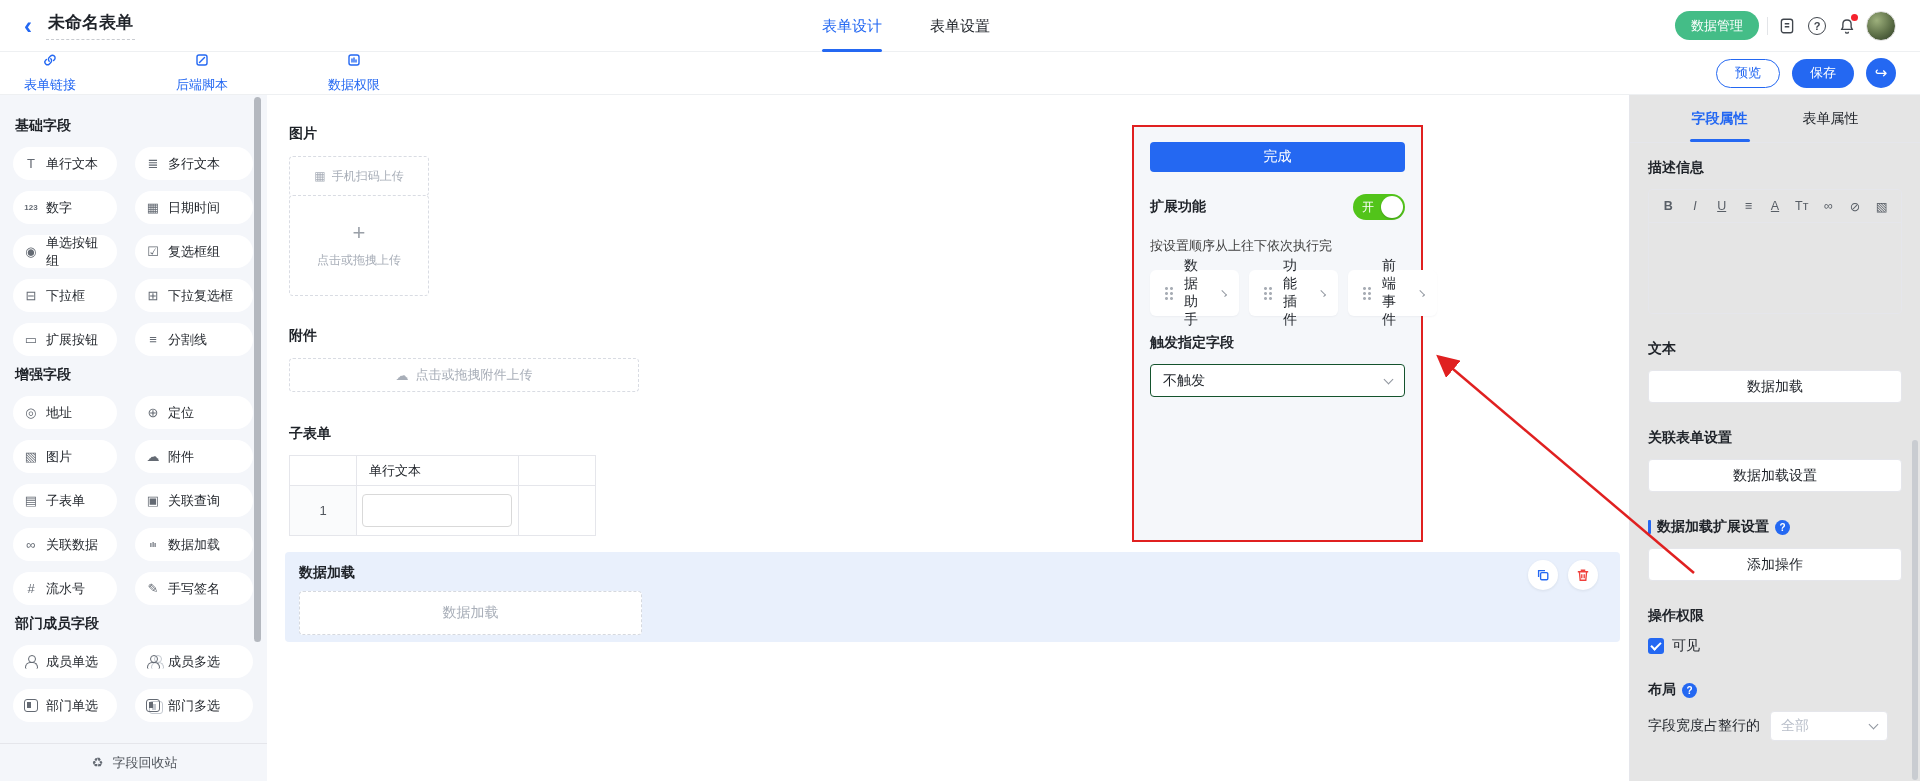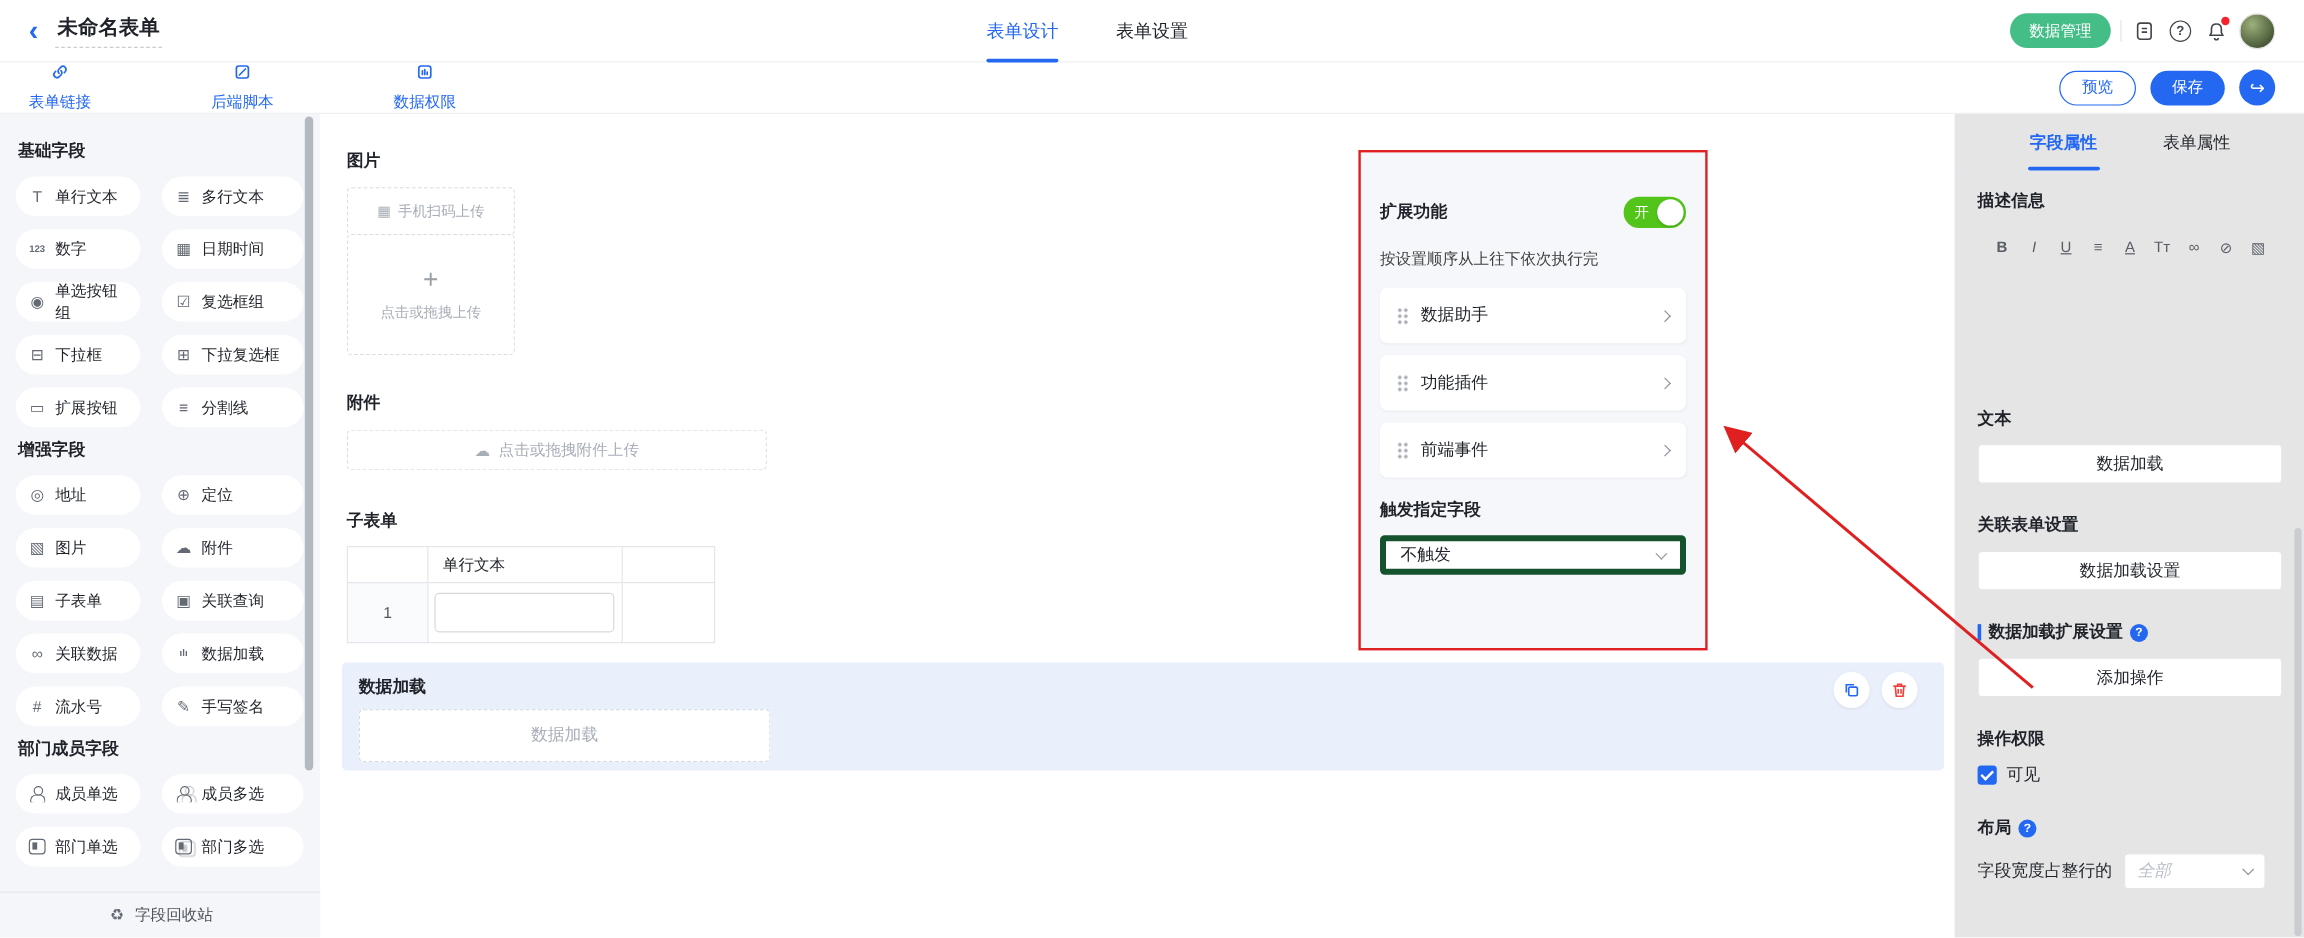--- a/index.html
+++ b/index.html
@@ -77,29 +77,29 @@
 
   
   #ext-panel{position:absolute;left:865px;top:30px;width:291px;height:417px;border:2px solid var(--red);background:var(--panel-bg);padding:15px 16px;}
   .done-btn{width:100%;height:30px;border:none;border-radius:4px;background:var(--primary);color:#fff;font-size:14px;cursor:pointer;}
   .ext-head{display:flex;align-items:center;justify-content:space-between;margin-top:22px;}
   .ext-title{font-size:14px;font-weight:bold;}
   .toggle{width:52px;height:26px;border-radius:13px;background:var(--toggle-green);position:relative;display:flex;align-items:center;cursor:pointer;}
   .toggle .t-label{color:#fff;font-size:12px;margin-left:9px;}
   .toggle .knob{position:absolute;right:2px;top:2px;width:22px;height:22px;border-radius:50%;background:#fff;box-shadow:0 1px 2px rgba(0,0,0,.2);}
   .ext-hint{margin-top:17px;font-size:13px;color:#404040;}
-  .ext-cards{margin-top:15px;display:flex;flex-direction:column;gap:10px;}
+  .ext-cards{margin-top:15px;display:flex;flex-direction:row;gap:10px;}
   .ext-card{height:46px;background:#fff;border-radius:6px;display:flex;align-items:center;padding:0 14px;gap:10px;cursor:pointer;box-shadow:0 1px 2px rgba(31,35,41,.04);}
   .drag-dots{width:10px;height:15px;background-image:radial-gradient(#A8ADB5 1.2px,transparent 1.7px);background-size:5px 5px;flex:none;}
   .ext-card .c-label{font-size:14px;}
   .chev{width:7px;height:7px;border-right:1.6px solid #8F959E;border-bottom:1.6px solid #8F959E;display:inline-block;}
   .chev.right{transform:rotate(-45deg);}
   .chev.down{transform:rotate(45deg);margin-top:-3px;}
   .trigger-label{margin-top:18px;font-size:14px;font-weight:bold;}
-  .trigger-select{margin-top:12px;height:33px;border:5px solid #14532d;border-radius:4px;background:#fff;display:flex;align-items:center;justify-content:space-between;padding:0 12px;font-size:14px;cursor:pointer;}
+  .trigger-select{margin-top:12px;height:33px;border:1px solid #14532d;border-radius:4px;background:#fff;display:flex;align-items:center;justify-content:space-between;padding:0 12px;font-size:14px;cursor:pointer;}
 
   
   #dataload-row{position:absolute;left:18px;top:457px;width:1335px;height:90px;background:var(--sel-bg);border-radius:4px;padding:12px 14px;}
   .dl-input{width:343px;height:44px;margin-top:9px;border:1px dashed #D6D9DF;border-radius:4px;background:#fff;display:flex;align-items:center;justify-content:center;font-size:14px;color:#A8AEB8;}
   .dl-actions{position:absolute;right:22px;top:8px;display:flex;gap:10px;}
   .circle-btn{width:30px;height:30px;border-radius:50%;background:#fff;display:flex;align-items:center;justify-content:center;cursor:pointer;box-shadow:0 1px 3px rgba(31,35,41,.08);}
 
   
   .inspector{position:relative;width:291px;flex:none;border-left:1px solid var(--border);background:#e5e5e5;}
   .insp-tabs{height:48px;border-bottom:1px solid var(--border);display:flex;justify-content:center;gap:55px;}
@@ -115,21 +115,21 @@
   .editor-content{height:91px;cursor:text;}
   .box-btn{margin-top:12px;height:33px;border:1px solid var(--border);border-radius:4px;background:#fff;width:100%;display:flex;align-items:center;justify-content:center;font-size:14px;color:var(--txt);cursor:pointer;}
   .mt26{margin-top:26px;}
   .bar-label::before{content:"";width:3px;height:14px;border-radius:1px;background:var(--primary);display:inline-block;}
   .q-circle{width:15px;height:15px;border-radius:50%;background:var(--primary);color:#fff;font-size:10px;font-weight:bold;display:inline-flex;align-items:center;justify-content:center;cursor:pointer;}
   .q-circle::after{content:"?";}
   .cb-row{margin-top:12px;display:flex;align-items:center;gap:8px;font-size:14px;cursor:pointer;}
   .cb{width:16px;height:16px;border-radius:3px;background:var(--primary);position:relative;}
   .cb::after{content:"";position:absolute;left:5px;top:2px;width:4px;height:8px;border-right:2px solid #fff;border-bottom:2px solid #fff;transform:rotate(45deg);}
   .width-row{margin-top:12px;display:flex;align-items:center;gap:10px;font-size:14px;color:var(--txt);}
-  .width-select{width:118px;height:30px;border:1px solid var(--border);border-radius:4px;background:#fff;display:flex;align-items:center;justify-content:space-between;padding:12px 10px;color:var(--ph);font-size:14px;cursor:pointer;font-style:italic;}
+  .width-select{width:118px;height:30px;border:1px solid var(--border);border-radius:4px;background:#fff;display:flex;align-items:center;justify-content:space-between;padding:12px 10px;color:var(--ph);font-size:14px;cursor:pointer;}
   .insp-scroll{position:absolute;right:2px;top:345px;width:6px;height:340px;border-radius:3px;background:#C9CCD1;cursor:pointer;}
 
   .arrow-overlay{position:absolute;inset:0;pointer-events:none;z-index:50;}
   .muted{color:#A8AEB8;}
 </style>
 </head>
 <body>
 
 <div class="page">
 
@@ -357,20 +357,21 @@
             <td>
                   <div class="cell-input"></div>
                 </td>
             <td></td>
           </tr>
         </tbody>
           </table>
       </div>
 
       <div id="ext-panel">
+        <button class="done-btn">完成</button>
         <div class="ext-head">
           <span class="ext-title">扩展功能</span>
           <span class="toggle">
             <span class="t-label">开</span>
             <span class="knob"></span>
           </span>
         </div>
         <div class="ext-hint">按设置顺序从上往下依次执行完</div>
         <div class="ext-cards" id="ext-cards">
             <div class="ext-card">

